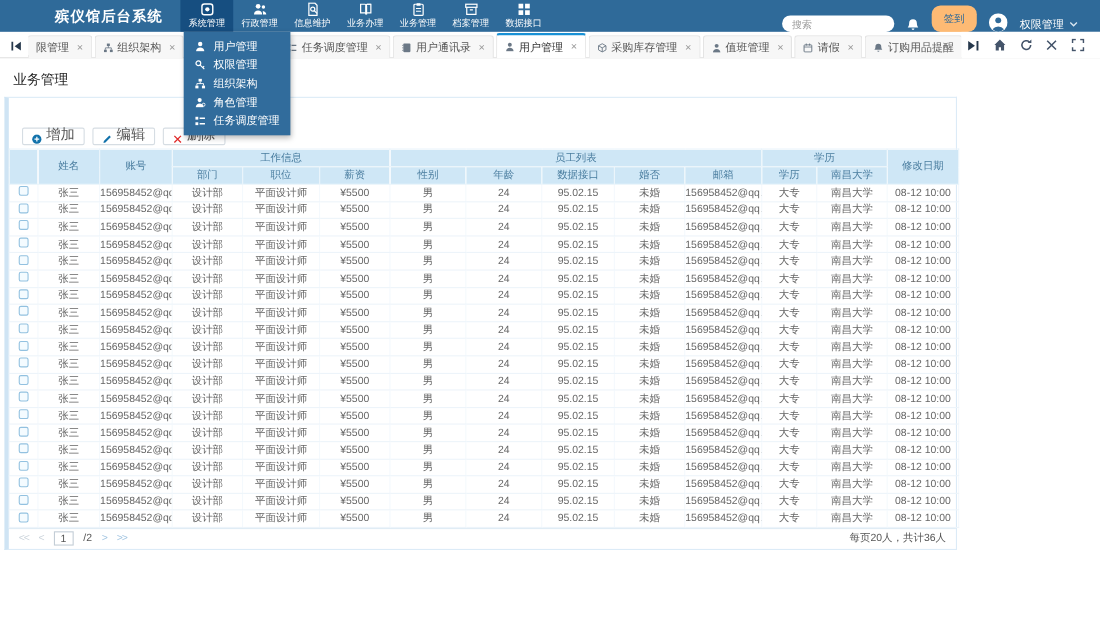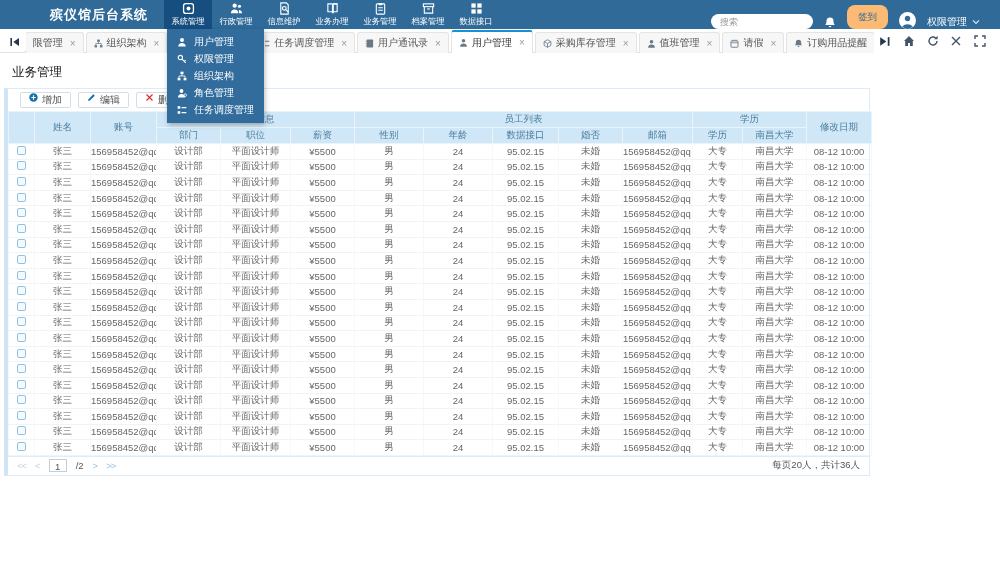--- a/index.html
+++ b/index.html
@@ -46,22 +46,22 @@
   
   .dropdown { position:absolute; left:167px; top:29px; width:97px; background:#316c9c; z-index:10;
               padding:4px 0 5px; box-shadow:1px 2px 5px rgba(0,0,0,.28); }
   .dd-item { height:17px; display:flex; align-items:center; gap:7px; padding-left:10px; color:#fff; font-size:10px; cursor:pointer; white-space:nowrap; }
   .dd-item .ic { width:10px; height:10px; }
 
   
   .page-title { margin:11px 0 7px 12px; font-size:12.5px; color:#222; }
   .panel { margin-left:4px; width:866px; background:#fff; border:1px solid #dcebf7; border-left:4px solid #cfe4f4; }
   .toolbar { padding:3px 0 3px 12px; display:flex; gap:7px; }
-  .btn { display:flex; align-items:flex-start; gap:4px; background:#fff; border:1px solid #d6dde3; border-radius:2px;
-         height:16px; padding:0 8px; font-size:10px; color:#555; cursor:pointer; }
+  .btn { display:flex; align-items:flex-end; gap:4px; background:#fff; border:1px solid #d6dde3; border-radius:2px;
+         height:16px; padding:0 8px; font-size:13px; color:#555; cursor:pointer;margin-top:24px; }
   .btn .ic { width:9px; height:9px; }
   .btn.add .ic { color:#1272ab; }
   .btn.edit .ic { color:#1272ab; }
   .btn.delete .ic { color:#e02b2b; }
 
   table { border-collapse:collapse; table-layout:fixed; width:100%; }
   thead th { background:#cfe7f6; color:#4a7d9f; font-weight:normal; font-size:9.5px; height:16px;
              border:1px solid #e9f4fb; white-space:nowrap; overflow:hidden; }
   tbody td { font-size:9.5px; color:#666; text-align:center; height:15.6px; padding:0;
              border-bottom:1px solid #edf4fa; border-right:1px solid #f4f9fd; white-space:nowrap; overflow:hidden; }

